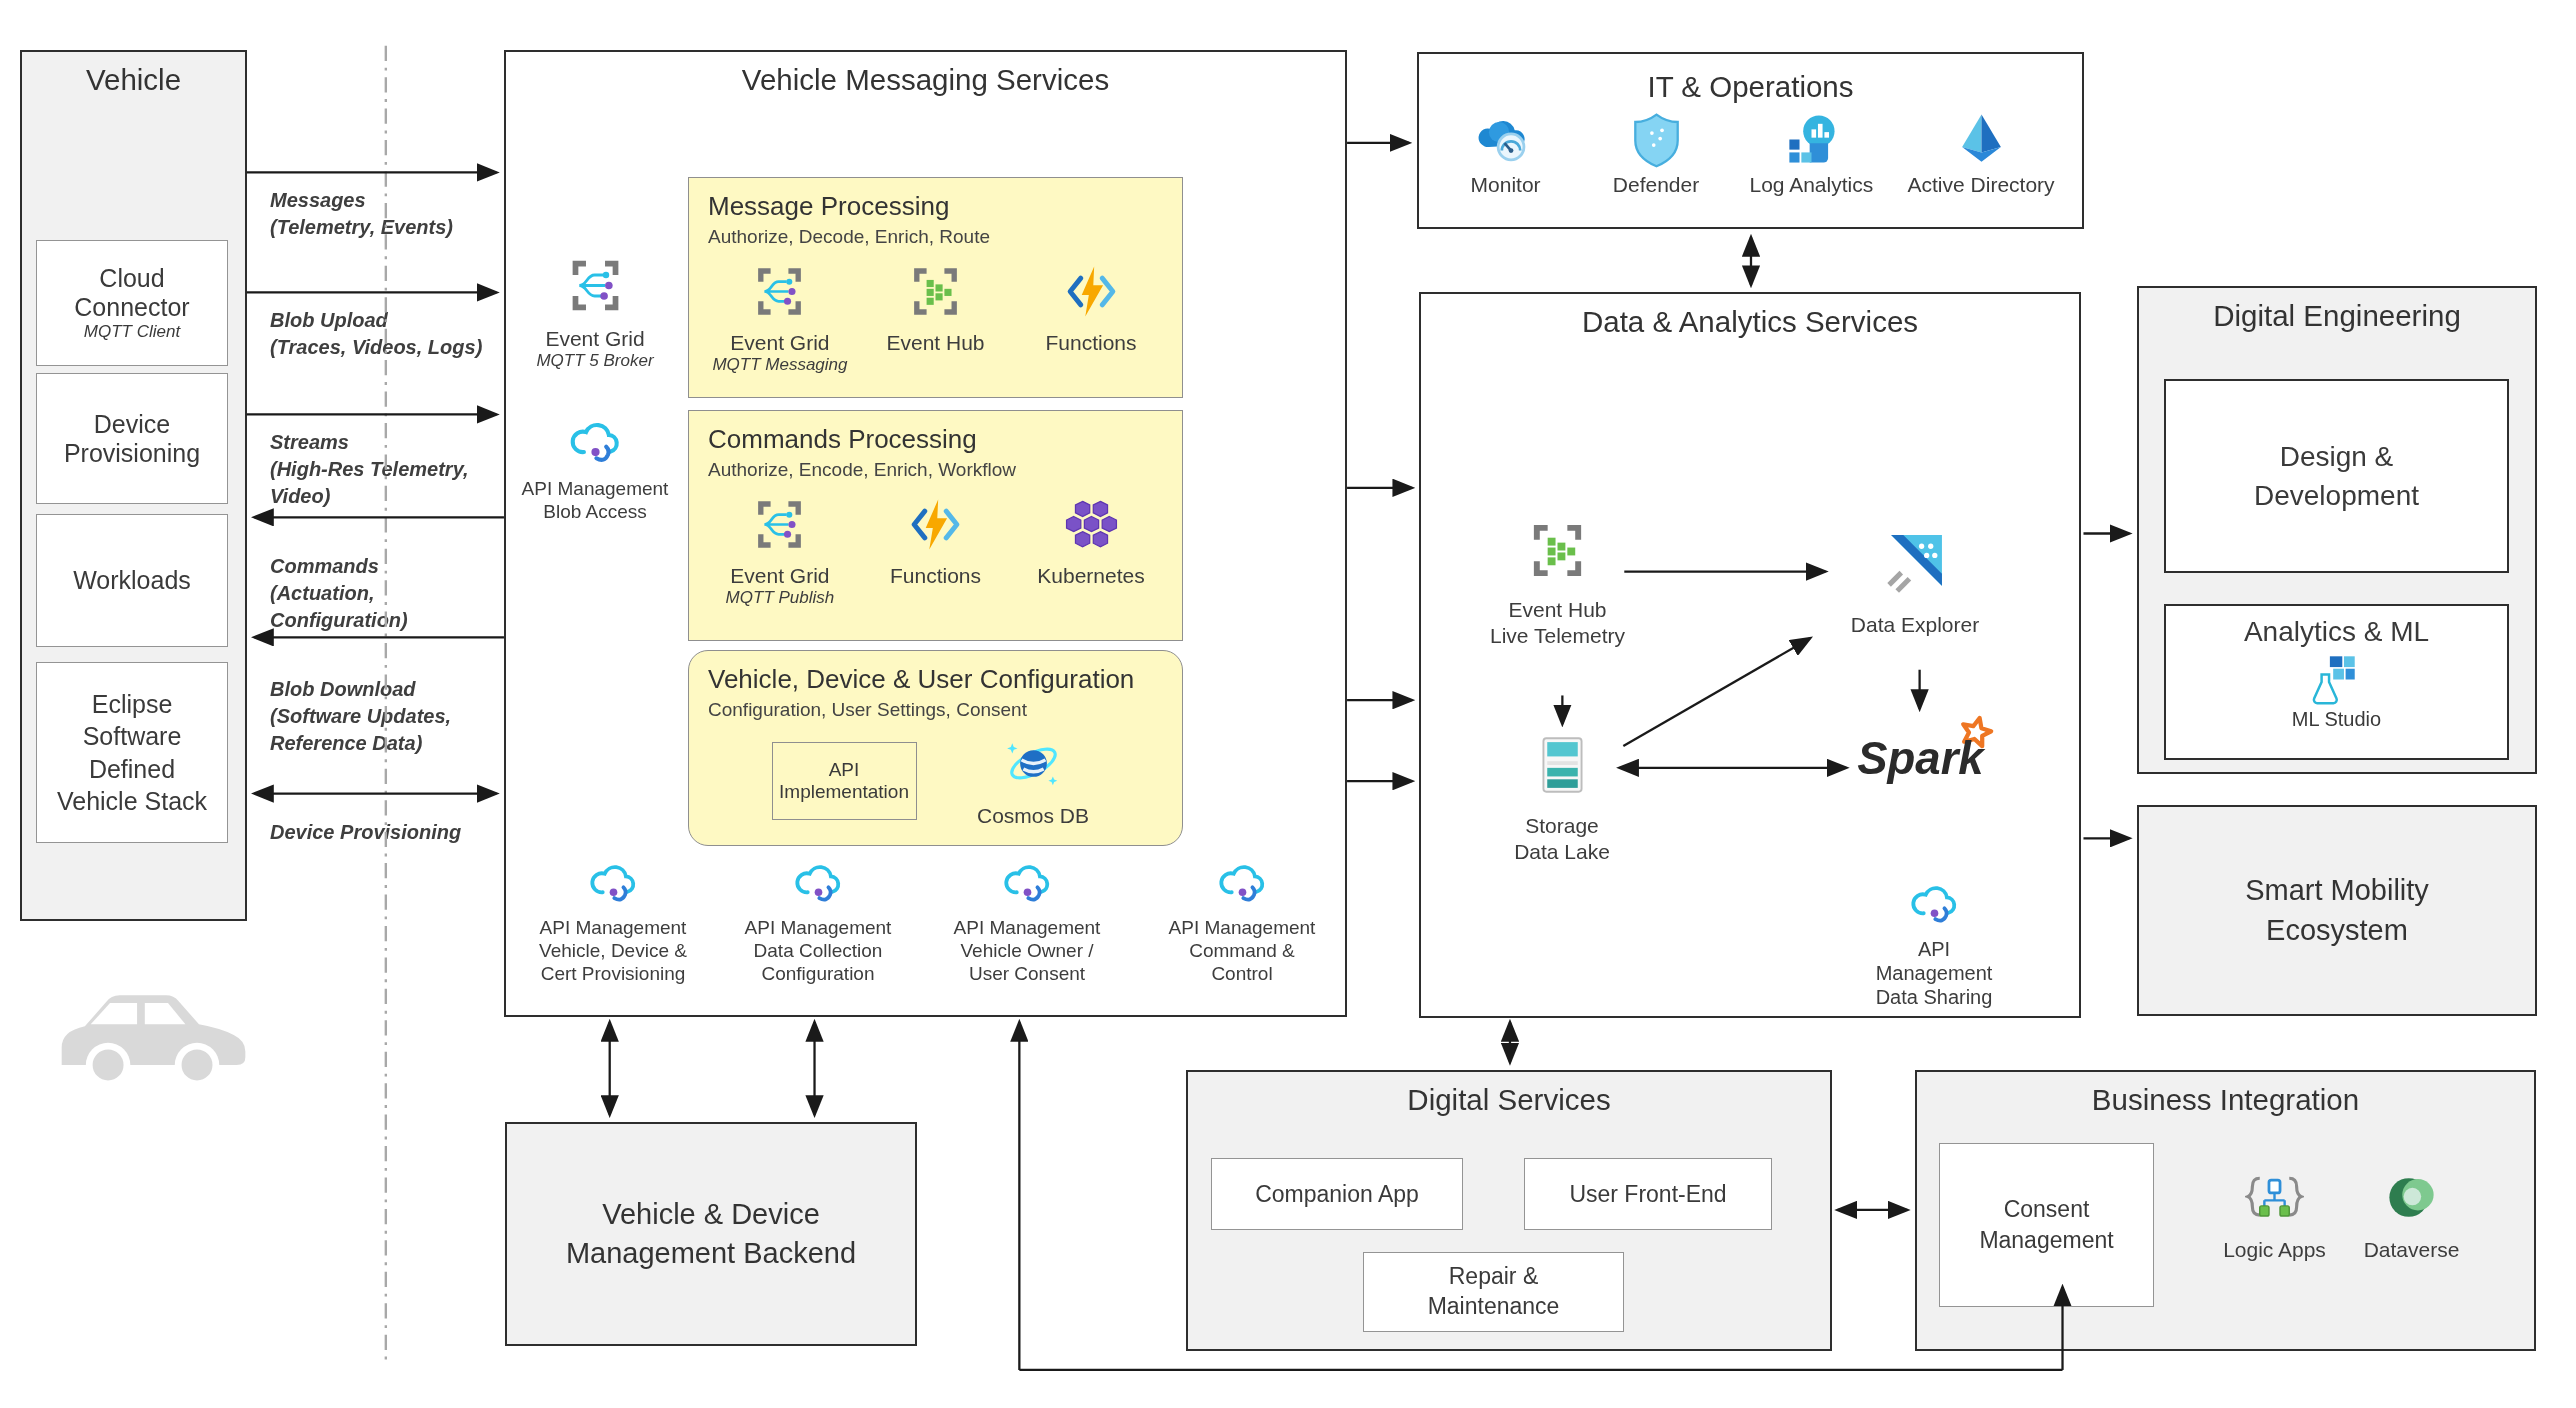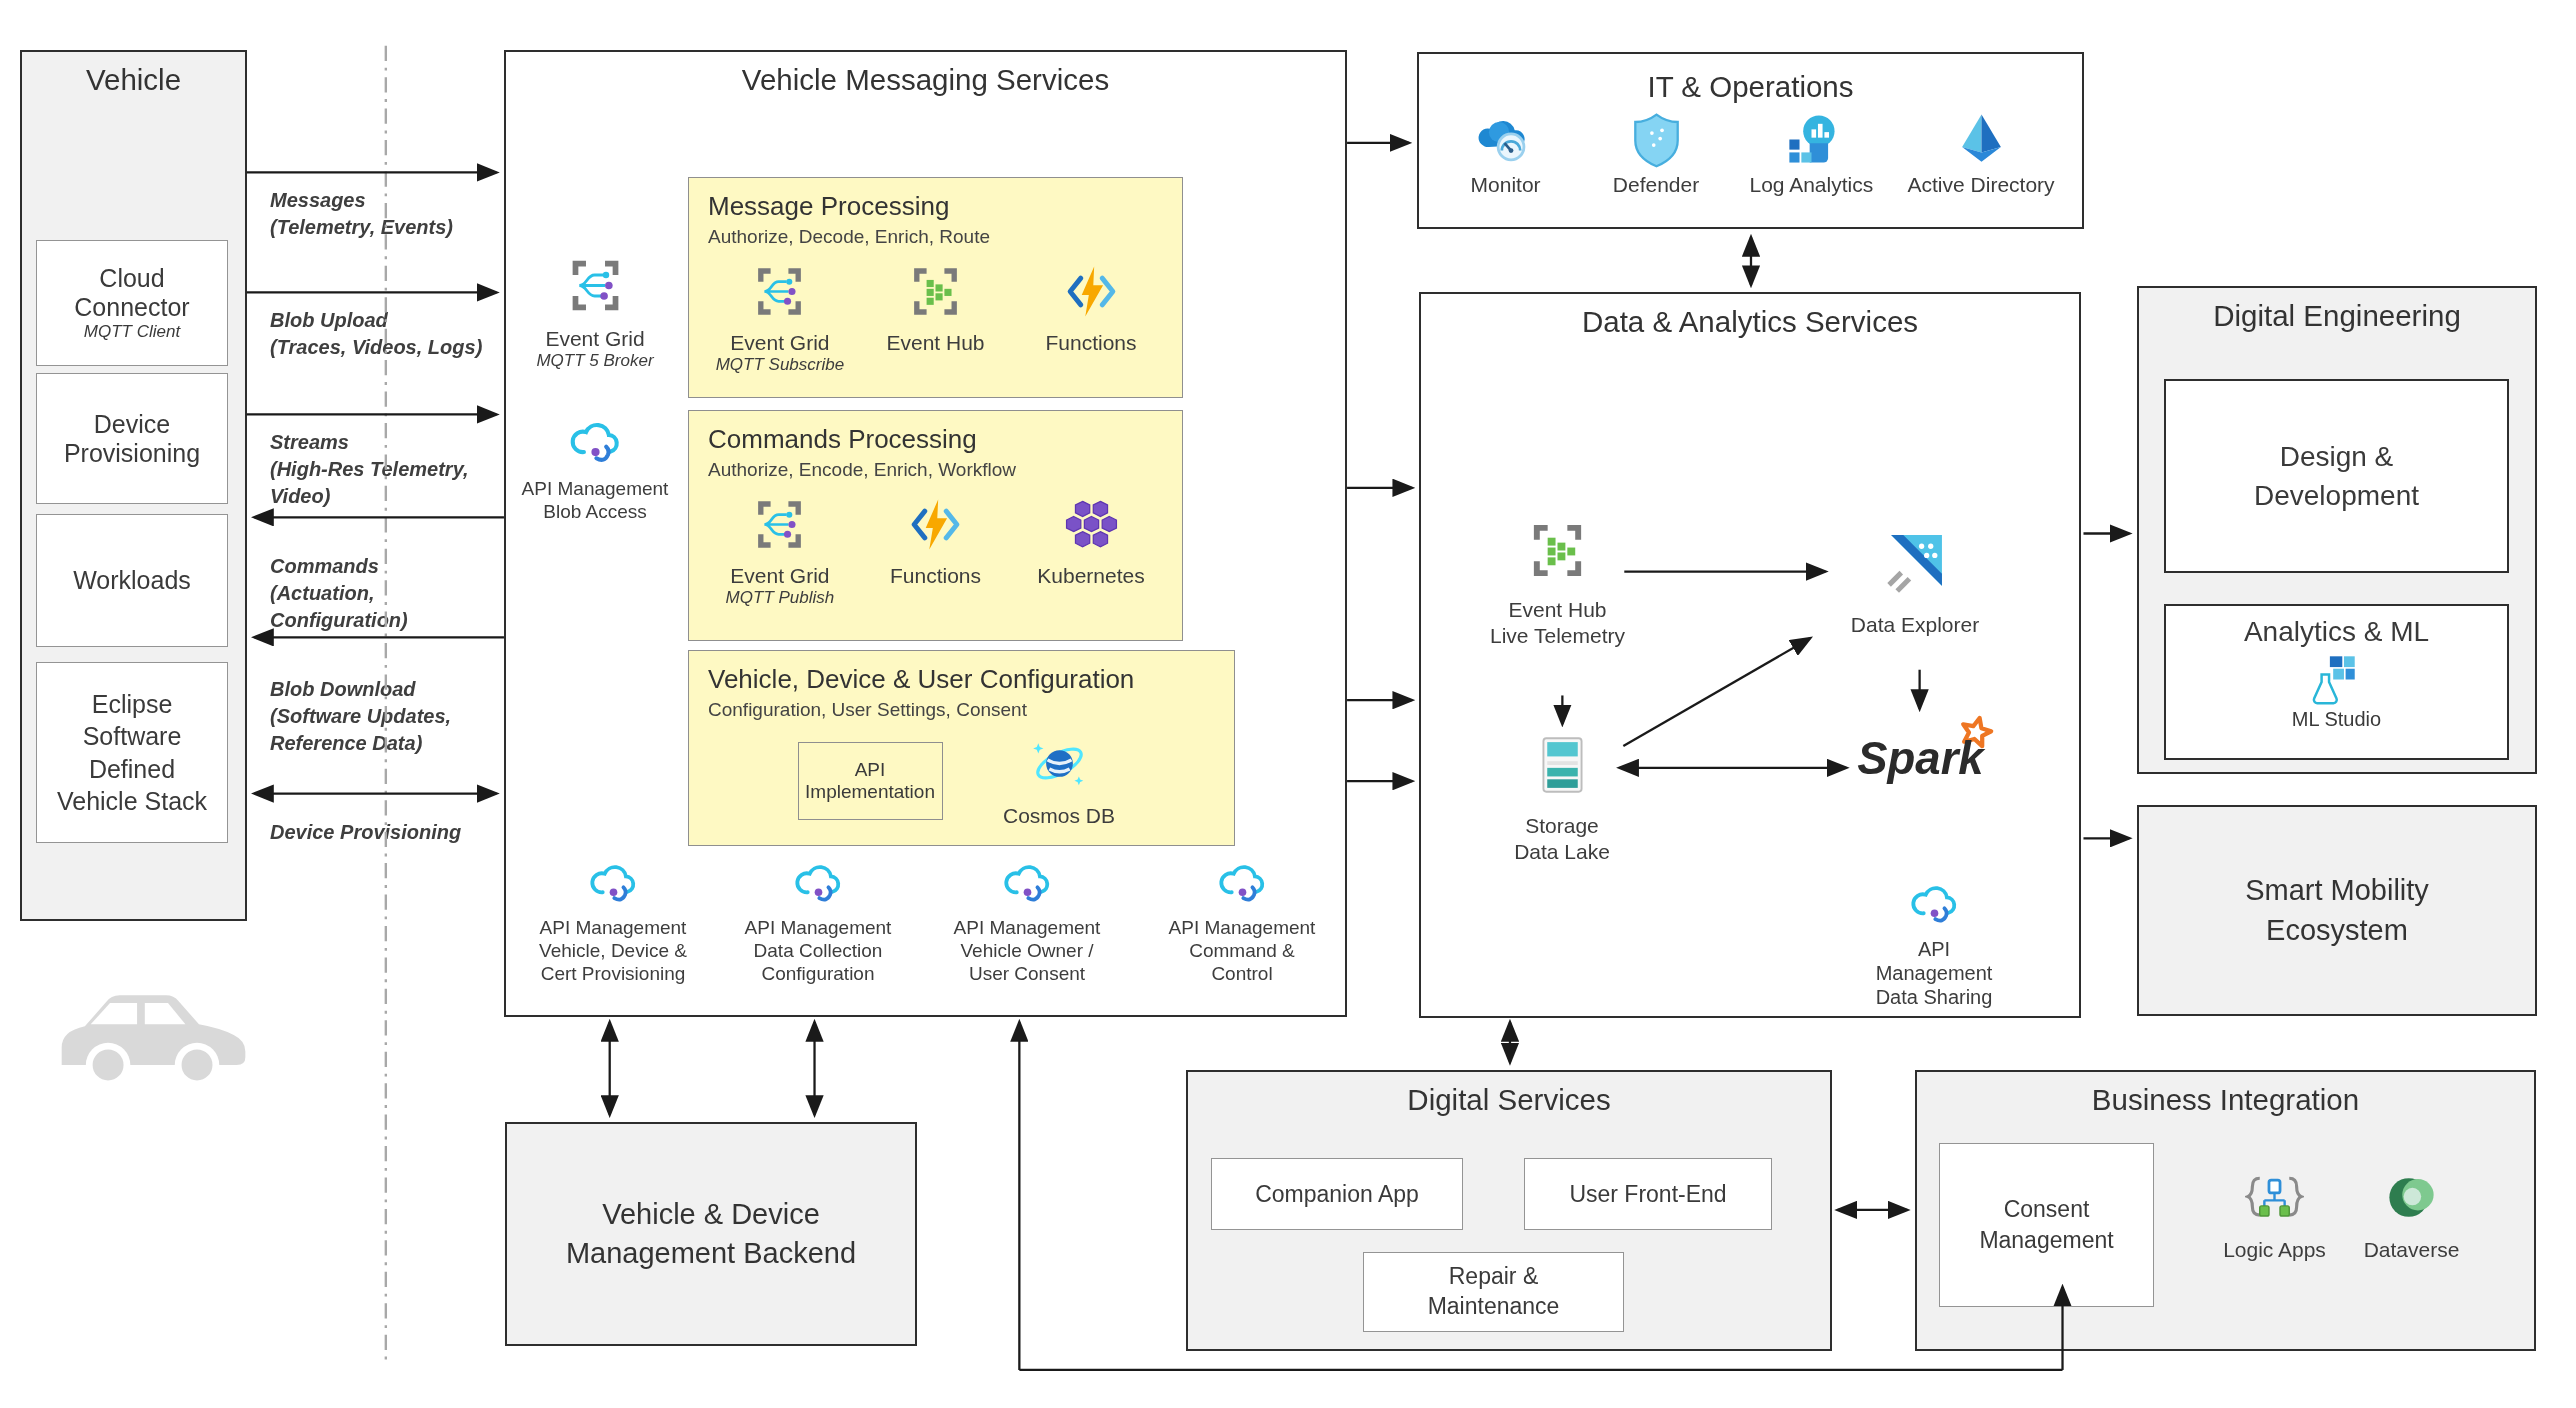--- a/index.html
+++ b/index.html
@@ -228,21 +228,21 @@
 
   <div class="subbox" style="left:688px;top:177px;width:495px;height:221px;">
     <div class="subttl">Message Processing</div>
     <div class="subsub">Authorize, Decode, Enrich, Route</div>
     <div class="row">
       <div class="stack" style="width:152px;">
         <svg class="icon" width="57" height="57" viewBox="0 0 64 64">
             <use href="#sym-eventgrid"></use>
           </svg>
         <div class="lbl">Event Grid</div>
-        <div class="sub">MQTT Subscribe</div>
+        <div class="sub">MQTT Messaging</div>
       </div>
       <div class="stack" style="width:152px;">
         <svg class="icon" width="57" height="57" viewBox="0 0 64 64">
             <use href="#sym-eventhub"></use>
           </svg>
         <div class="lbl">Event Hub</div>
       </div>
       <div class="stack" style="width:152px;">
         <svg class="icon" width="57" height="57" viewBox="0 0 64 64">
             <use href="#sym-functions"></use>
@@ -271,21 +271,21 @@
       </div>
       <div class="stack" style="width:152px;">
         <svg class="icon" width="57" height="57" viewBox="0 0 64 64">
             <use href="#sym-kubernetes"></use>
           </svg>
         <div class="lbl">Kubernetes</div>
       </div>
     </div>
   </div>
 
-  <div class="subbox" style="left:688px;top:650px;width:547px;height:196px;">
+  <div class="subbox" style="left:688px;top:650px;width:495px;height:196px;border-radius:20px;">
     <div class="subttl">Vehicle, Device &amp; User Configuration</div>
     <div class="subsub">Configuration, User Settings, Consent</div>
     <div style="display:flex;align-items:center;justify-content:center;gap:50px;margin-top:13.3px;">
       <div class="subbox" style="position:relative;width:145px;height:78px;display:flex;align-items:center;justify-content:center;text-align:center;font-size:19px;white-space:pre-line;">
         <div>API
 Implementation</div>
       </div>
       <div class="stack" style="width:133px;">
         <svg class="icon" width="59" height="59" viewBox="0 0 64 64">
             <use href="#sym-cosmos"></use>

